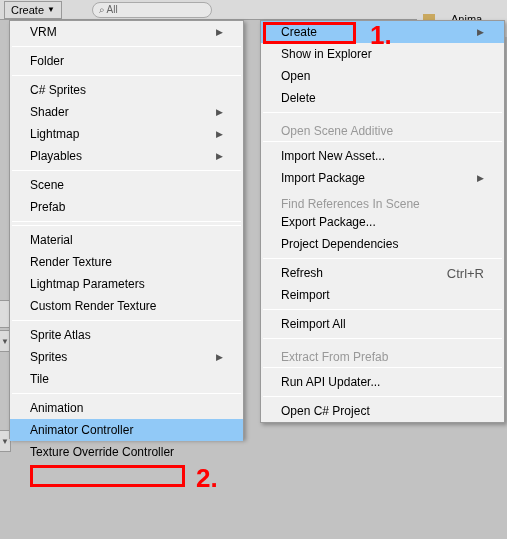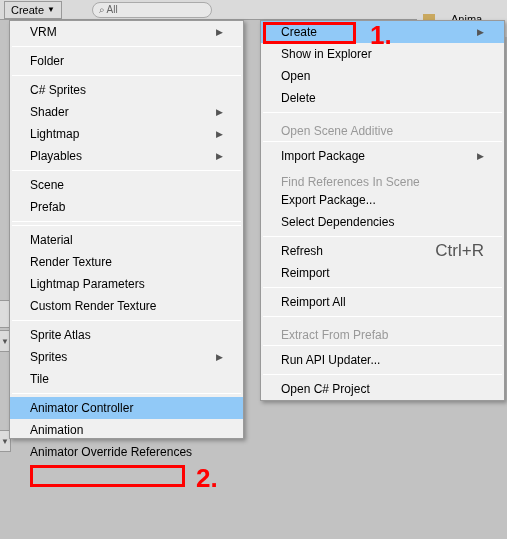--- a/index.html
+++ b/index.html
@@ -20,21 +20,21 @@
   .menu { position: absolute; background: #f0f0f0; border: 1px solid #999; box-shadow: 2px 2px 4px rgba(0,0,0,0.3); font-size: 12px; }
   .menu-left { top: 20px; left: 9px; width: 235px; height: 419px; }
   .menu-right { top: 20px; left: 260px; width: 245px; }
   
   .menu-item { height: 22px; padding: 0 20px 0 20px; display: flex; align-items: center; justify-content: space-between; cursor: pointer; color: #000; }
   .menu-item.highlighted { background: #91c9f7; }
   .menu-item.disabled { color: #999; cursor: default; align-items: flex-end; }
   .menu-item .sub-arrow { font-size: 9px; color: #555; }
   .menu-sep { height: 1px; background: #d0d0d0; margin: 3px 2px; border-bottom: 1px solid #fff; }
   
-  .shortcut { color: #555; font-size: 17px; }
+  .shortcut { color: #555; font-size: 13px; }
   
   .annot-box { position: absolute; border: 3px solid #ff0000; pointer-events: none; }
   .annot-1 { top: 22px; left: 263px; width: 93px; height: 22px; }
   .annot-label-1 { position: absolute; top: 20px; left: 370px; color: #ff0000; font-weight: bold; font-size: 26px; pointer-events: none; }
   .annot-2 { top: 465px; left: 30px; width: 155px; height: 22px; }
   .annot-label-2 { position: absolute; top: 463px; left: 196px; color: #ff0000; font-weight: bold; font-size: 26px; pointer-events: none; }
 </style>
 </head>
 <body>
 
@@ -109,28 +109,28 @@
       <span>Sprite Atlas</span>
     </div>
     <div class="menu-item">
       <span>Sprites</span>
       <span class="sub-arrow">▶</span>
     </div>
     <div class="menu-item">
       <span>Tile</span>
     </div>
     <div class="menu-sep"></div>
+    <div class="menu-item">
+      <span>Animation</span>
+    </div>
     <div class="menu-item highlighted">
       <span>Animator Controller</span>
     </div>
     <div class="menu-item">
-      <span>Animation</span>
-    </div>
-    <div class="menu-item">
-      <span>Animator Override References</span>
+      <span>Texture Override Controller</span>
     </div>
   </div>
 <div class="menu menu-right" id="menu-right">
     <div class="menu-item highlighted">
       <span>Create</span>
       <span class="sub-arrow">▶</span>
     </div>
     <div class="menu-item">
       <span>Show in Explorer</span>
     </div>
@@ -139,31 +139,34 @@
     </div>
     <div class="menu-item">
       <span>Delete</span>
     </div>
     <div class="menu-sep"></div>
     <div class="menu-item disabled">
       <span>Open Scene Additive</span>
     </div>
     <div class="menu-sep"></div>
     <div class="menu-item">
+      <span>Import New Asset...</span>
+    </div>
+    <div class="menu-item">
       <span>Import Package</span>
       <span class="sub-arrow">▶</span>
     </div>
     <div class="menu-item disabled">
       <span>Find References In Scene</span>
     </div>
     <div class="menu-item">
       <span>Export Package...</span>
     </div>
     <div class="menu-item">
-      <span>Select Dependencies</span>
+      <span>Project Dependencies</span>
     </div>
     <div class="menu-sep"></div>
     <div class="menu-item">
       <span>Refresh</span>
       <span class="shortcut">Ctrl+R</span>
     </div>
     <div class="menu-item">
       <span>Reimport</span>
     </div>
     <div class="menu-sep"></div>

